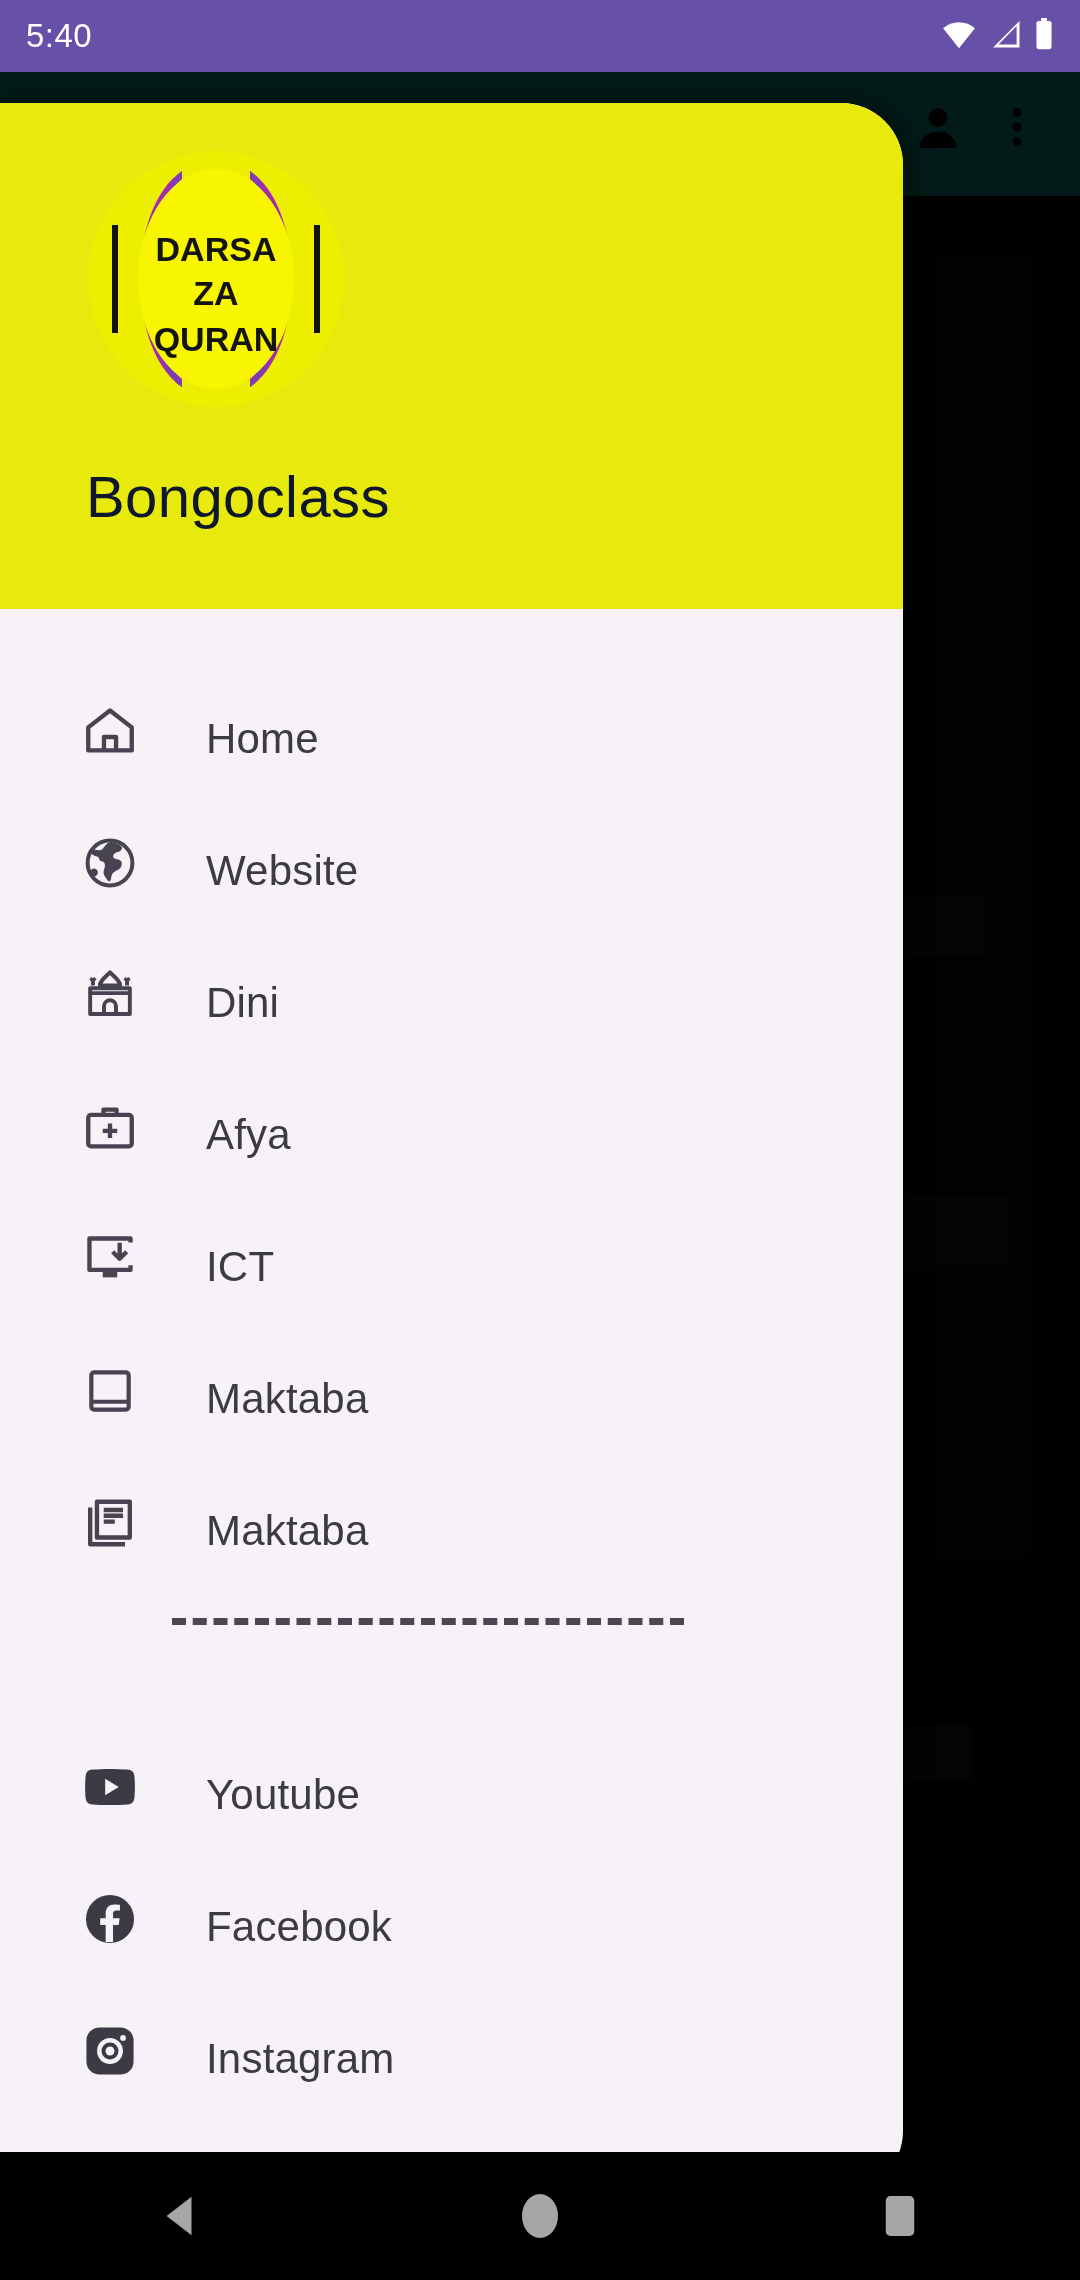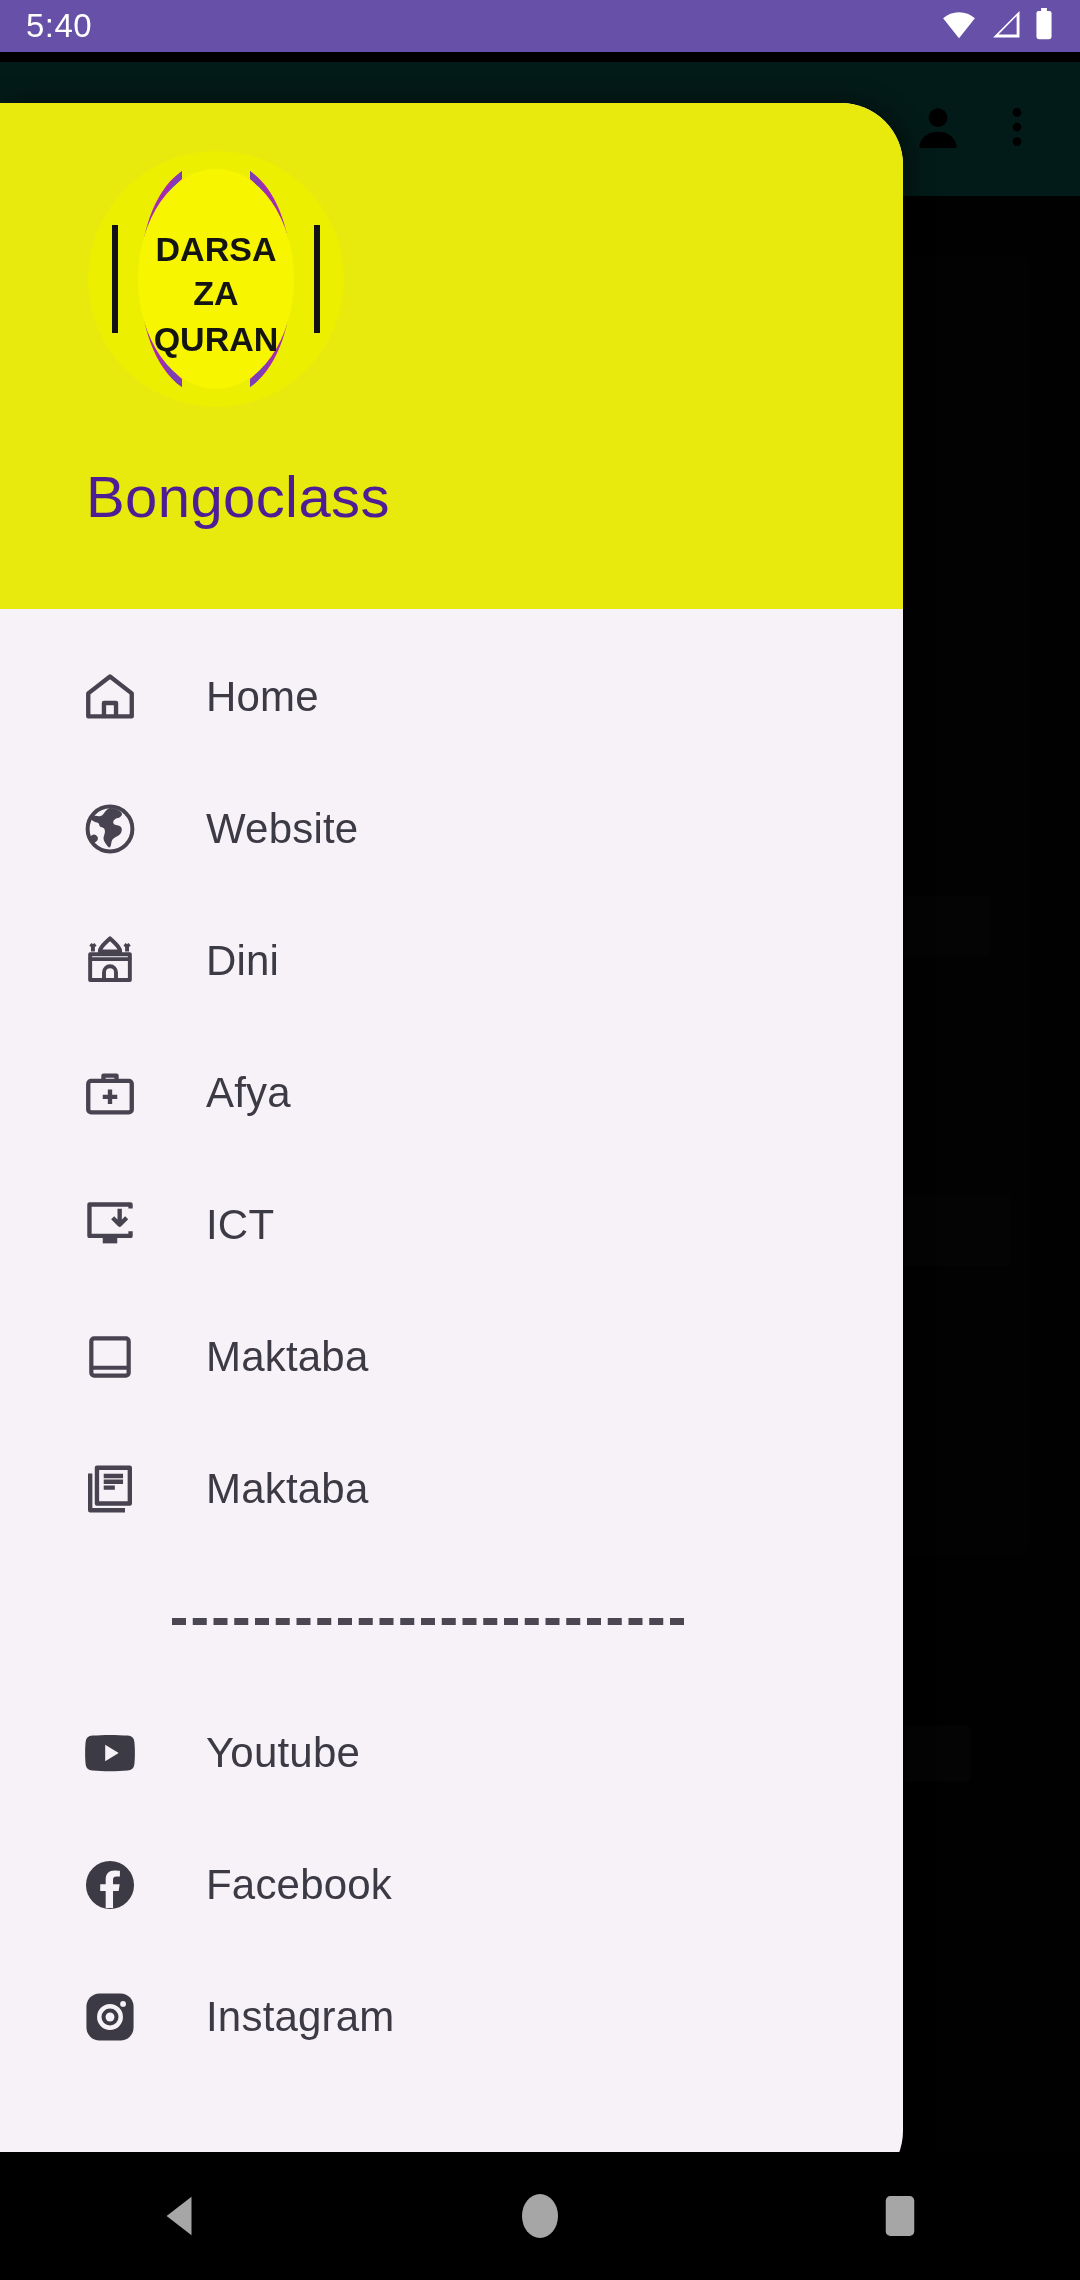--- a/index.html
+++ b/index.html
@@ -6,21 +6,21 @@
   html, body {
     width:1080px; height:2280px;
     background:#000;
     font-family:"Liberation Sans", sans-serif;
     overflow:hidden;
   }
   #screen { position:relative; width:1080px; height:2280px; background:#000; overflow:hidden; }
 
   
   #statusbar {
-    position:absolute; left:0; top:0; width:1080px; height:52px;
+    position:absolute; left:0; top:0; width:1080px; height:72px;
     background:#6650a8; z-index:60;
     display:flex; align-items:center; justify-content:space-between;
     padding:0 26px;
   }
   #status-time { color:#fff; font-size:33px; letter-spacing:.5px; }
   #status-icons { display:flex; align-items:center; gap:11px; }
 
   
   #app-root { position:absolute; left:0; top:62px; width:1080px; height:2090px; background:#000; }
   #app-bar  { position:absolute; left:0; top:0; width:1080px; height:134px; background:#0b6157; }
@@ -42,27 +42,27 @@
     display:flex; flex-direction:column;margin-top:41px;
   }
 
   
   #drawer-header {
     background:#e8ea0e; height:506px; flex:0 0 506px;
     position:relative; padding:46px 0 0 86px;
   }
   #brand-logo { width:260px; height:260px; position:relative; }
   #brand-name {
-    margin-top:54px; font-size:58px; color:#4c1d95; letter-spacing:.4px;
+    margin-top:54px; font-size:58px; color:#0f172a; letter-spacing:.4px;
   }
 
   
   #drawer-menu { flex:1 1 auto; padding-top:22px; }
   .menu-item {
-    height:132px; display:flex; align-items:center; padding-left:78px;
+    height:132px; display:flex; align-items:flex-end; padding-left:78px;
   }
   .menu-icon {
     width:64px; height:64px; flex:0 0 64px;
     display:flex; align-items:center; justify-content:center;
     color:#474350;
   }
   .menu-label {
     margin-left:64px; font-size:42px; color:#3c3a45; letter-spacing:.2px;
   }
 

